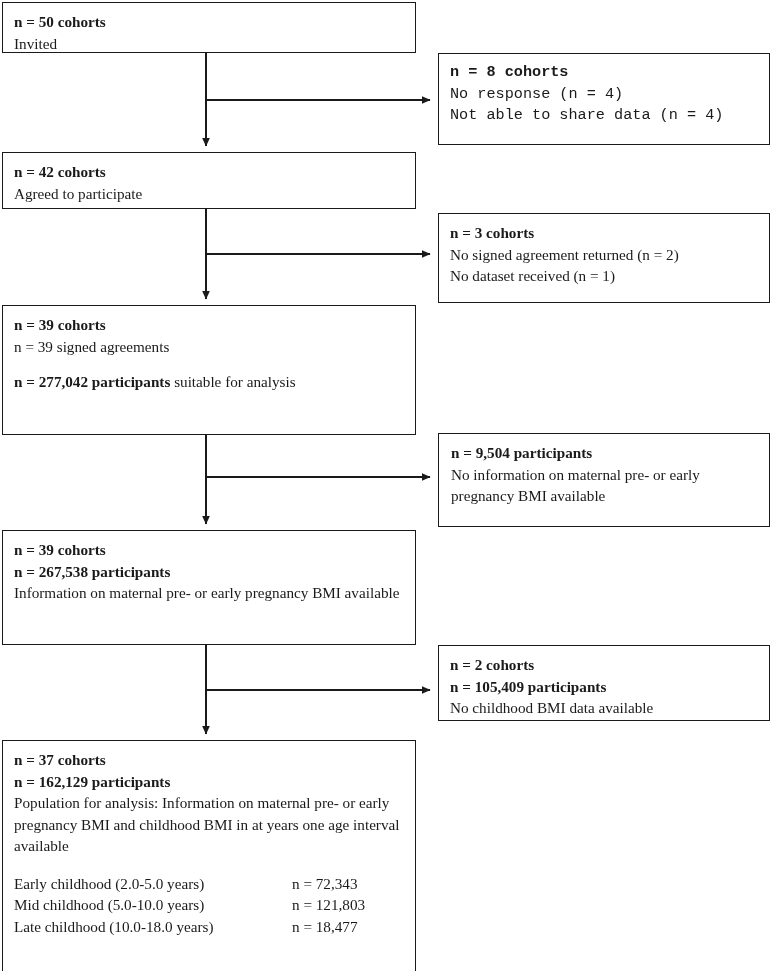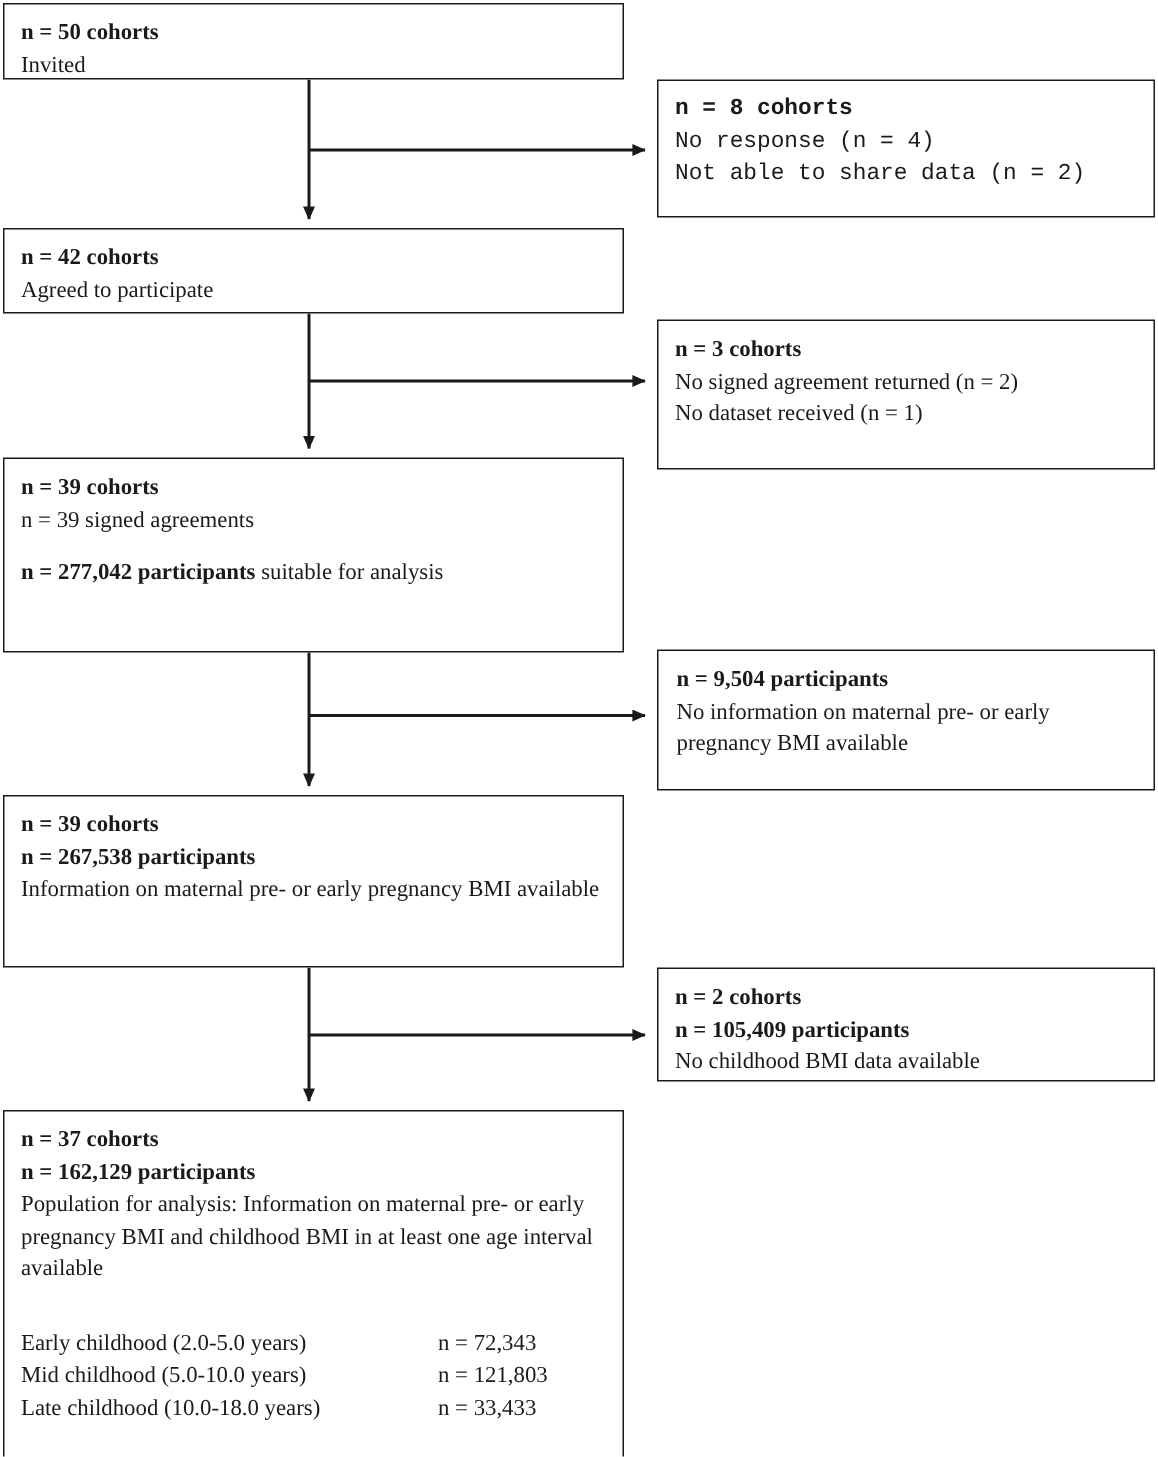--- a/index.html
+++ b/index.html
@@ -38,27 +38,27 @@
 
   
   #box-invited      { left: 2px;  top: 2px;   width: 414px; height: 51px; }
   #box-agreed       { left: 2px;  top: 152px; width: 414px; height: 57px; }
   #box-suitable     { left: 2px;  top: 305px; width: 414px; height: 130px; }
   #box-bmi-info     { left: 2px;  top: 530px; width: 414px; height: 115px; }
   #box-population   { left: 2px;  top: 740px; width: 414px; height: 237px; }
 
   
   #box-excl-1 { left: 438px; top: 53px;  width: 332px; height: 92px; font-family: Liberation Mono, monospace; }
-  #box-excl-2 { left: 438px; top: 213px; width: 332px; height: 100px; }
+  #box-excl-2 { left: 438px; top: 213px; width: 332px; height: 90px; }
   #box-excl-3 { left: 438px; top: 433px; width: 332px; height: 94px; padding-left: 12px; }
   #box-excl-4 { left: 438px; top: 645px; width: 332px; height: 76px; }
 
   
   .agetable {
-    margin-top: 14px;
+    margin-top: 2px;
     border-collapse: collapse;
     font-size: 15.2px;
     line-height: 1.42;
   }
   .agetable td { padding: 0; vertical-align: top; white-space: nowrap; }
   .agetable td.label { width: 278px; }
   .agetable td.value { }
 
   svg.connectors {
     position: absolute;
@@ -120,44 +120,44 @@
 
   <div class="box" id="box-bmi-info">
     <div class="ln"><span class="b">n = 39 cohorts</span><span></span></div>
     <div class="ln"><span class="b">n = 267,538 participants</span><span></span></div>
     <div class="wrapln">Information on maternal pre- or early pregnancy BMI available</div>
   </div>
 
   <div class="box" id="box-population">
     <div class="ln"><span class="b">n = 37 cohorts</span><span></span></div>
     <div class="ln"><span class="b">n = 162,129 participants</span><span></span></div>
-    <div class="wrapln">Population for analysis: Information on maternal pre- or early pregnancy BMI and childhood BMI in at least one age interval available</div>
+    <div class="wrapln">Population for analysis: Information on maternal pre- or early pregnancy BMI and childhood BMI in at years one age interval available</div>
     <div class="spacer"></div>
     <table class="agetable">
       <tbody>
         <tr>
           <td class="label">Early childhood (2.0-5.0 years)</td>
           <td class="value">n = 72,343</td>
         </tr>
         <tr>
           <td class="label">Mid childhood (5.0-10.0 years)</td>
           <td class="value">n = 121,803</td>
         </tr>
         <tr>
           <td class="label">Late childhood (10.0-18.0 years)</td>
-          <td class="value">n = 33,433</td>
+          <td class="value">n = 18,477</td>
         </tr>
       </tbody>
     </table>
   </div>
 
   <div class="box" id="box-excl-1">
     <div class="ln"><span class="b">n = 8 cohorts</span><span></span></div>
     <div class="ln">No response (n = 4)</div>
-    <div class="ln">Not able to share data (n = 2)</div>
+    <div class="ln">Not able to share data (n = 4)</div>
   </div>
 
   <div class="box" id="box-excl-2">
     <div class="ln"><span class="b">n = 3 cohorts</span><span></span></div>
     <div class="ln">No signed agreement returned (n = 2)</div>
     <div class="ln">No dataset received (n = 1)</div>
   </div>
 
   <div class="box" id="box-excl-3">
     <div class="ln"><span class="b">n = 9,504 participants</span><span></span></div>

